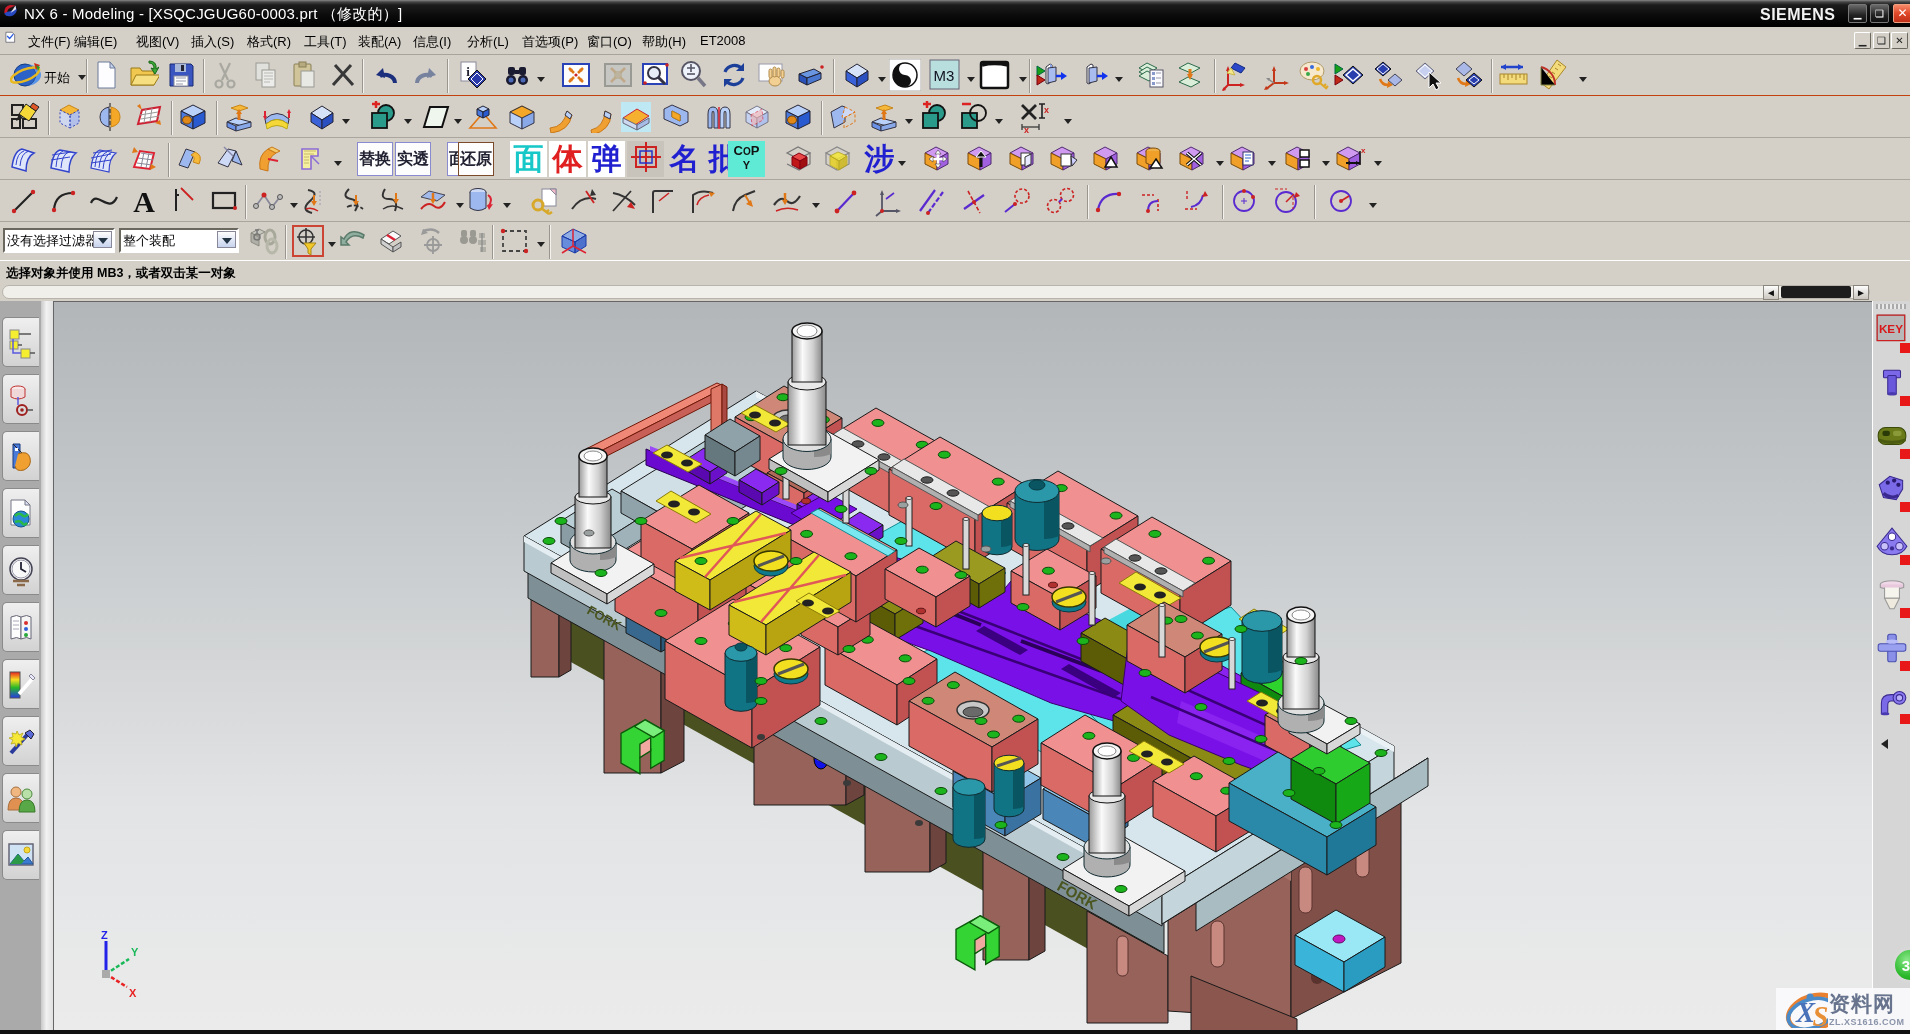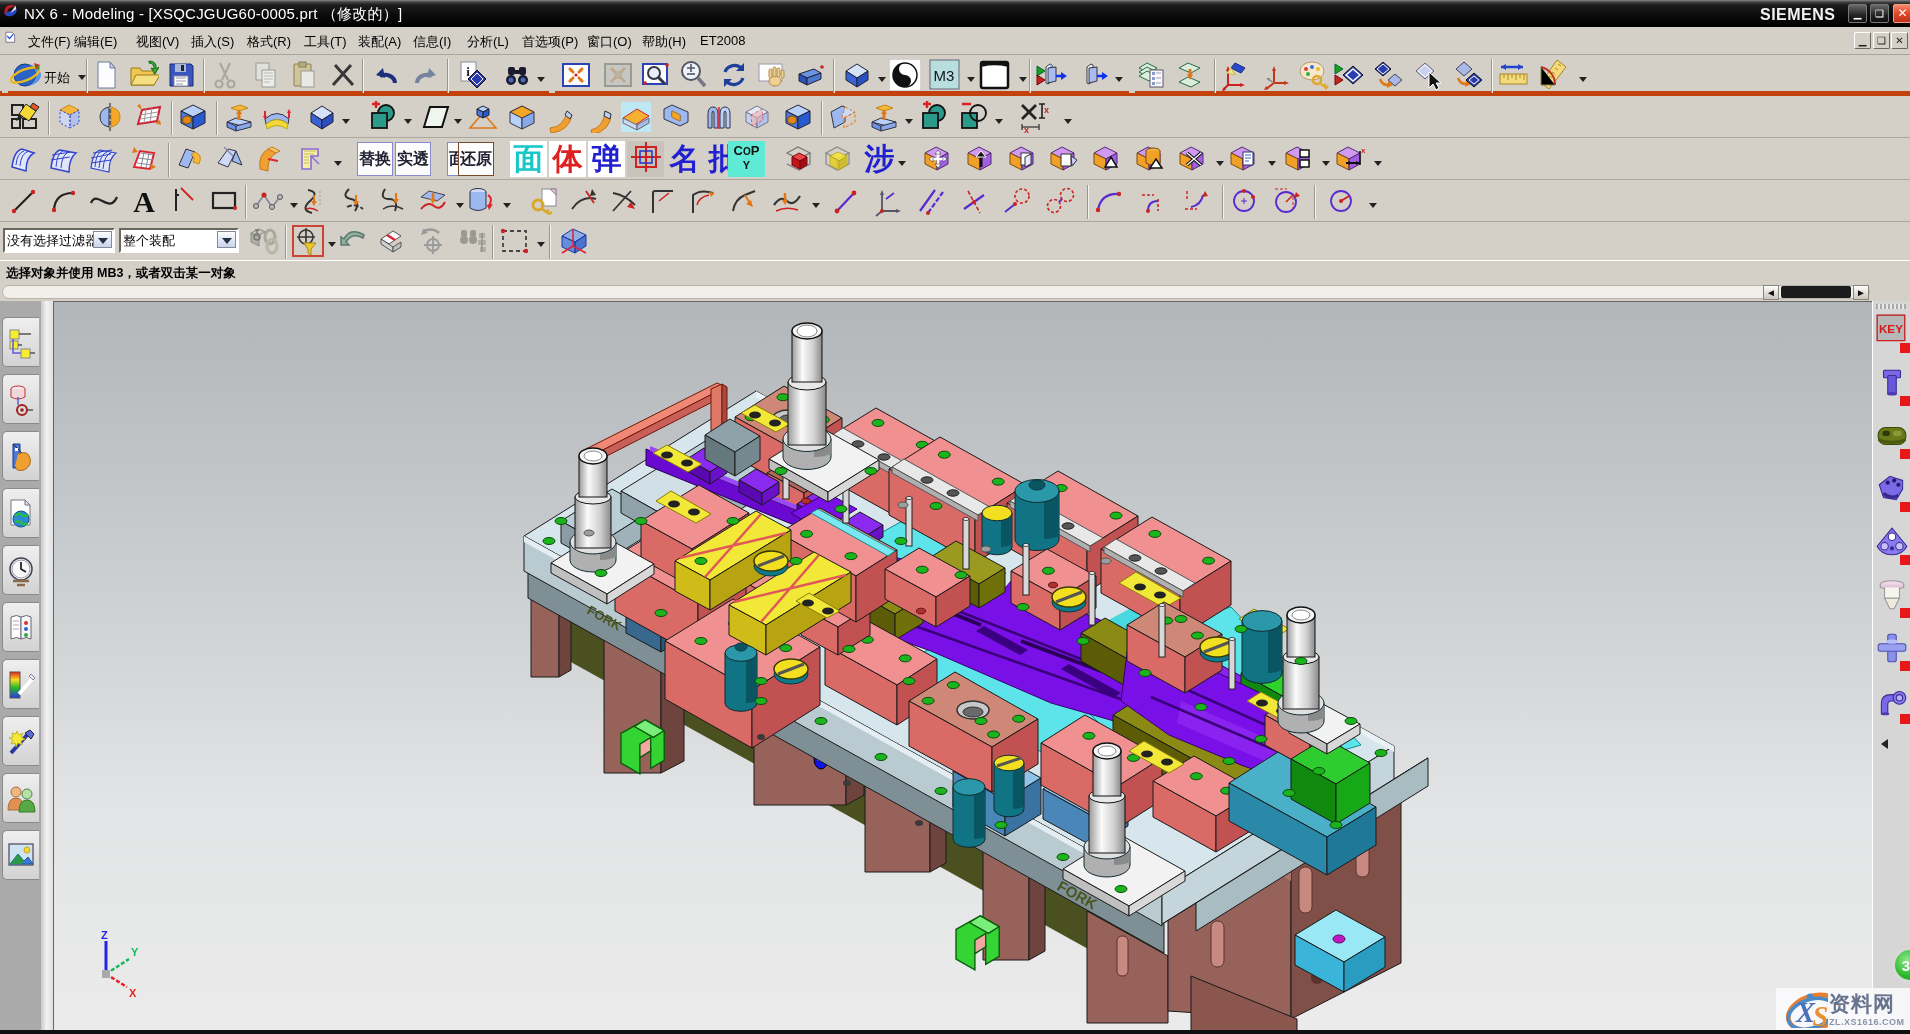--- a/index.html
+++ b/index.html
@@ -42,21 +42,21 @@
 #wmurl{position:absolute;left:53px;top:29px;font-size:9px;font-weight:bold;color:#8a94aa;letter-spacing:.5px}
 #greenball{position:absolute;left:1892px;top:947px;width:36px;height:36px;border-radius:50%;background:radial-gradient(circle at 12px 10px,#8ae88a,#2ab82a 60%,#189818);border:3px solid #d8d8d8;color:#fff;font-size:15px;font-weight:bold;text-align:center;line-height:32px}
 </style></head><body>
 <div id="app">
 <div id="title">
 <div class="abs" style="left:3px;top:3px"><svg width="20" height="20" viewBox="0 0 32 32">
           <path d="M2 16Q2 4 12 3l8 1-9 4q-5 3-4 9z" fill="#c81828"></path>
           <path d="M20 4q-2 8-9 9t-9 4q3 5 10 4 9-2 10-10z" fill="#2848c0"></path>
           <path d="M12 16l8-12 1 6z" fill="#e8e8f0"></path>
         </svg></div>
-<div class="t">NX 6 - Modeling - [XSQCJGUG60-0005.prt （修改的）]</div>
+<div class="t">NX 6 - Modeling - [XSQCJGUG60-0003.prt （修改的）]</div>
 <div id="siemens">SIEMENS</div>
 <div class="wbtn" style="left:1848px">▁</div>
       <div class="wbtn" style="left:1870px">❏</div>
       <div class="wbtn" style="left:1893px;background:linear-gradient(#f58a6a,#e04828 50%,#c03018);border-color:#f0a080;font-size:12px">✕</div>
 </div>
 <div id="menubar">
 <div class="abs" style="left:4px;top:4px"><svg width="20" height="20" viewBox="0 0 32 32">
           <path d="M3 2h10l4 4v12H3z" fill="#fdfdfd" stroke="#445"></path>
           <path d="M5 8l4 4 6-7" stroke="#2a5ae0" stroke-width="2" fill="none"></path>
         </svg></div>
@@ -70,21 +70,21 @@
 <div class="mi" style="left:413px">信息(I)</div>
 <div class="mi" style="left:467px">分析(L)</div>
 <div class="mi" style="left:522px">首选项(P)</div>
 <div class="mi" style="left:587px">窗口(O)</div>
 <div class="mi" style="left:642px">帮助(H)</div>
 <div class="mi" style="left:700px">ET2008</div>
 <div class="cbtn" style="left:1854px">▁</div>
       <div class="cbtn" style="left:1873px">❏</div>
       <div class="cbtn" style="left:1891px">✕</div>
 </div>
-<div class="trow" style="top:55px;height:41px;border-bottom:5px solid #c2410c">
+<div class="trow" style="top:55px;height:41px;border-bottom:1px solid #c2410c">
 <div class="grip" style="left:2px;top:4px;height:34px"></div>
 <div class="ic" style="left:10px;top:4px"><svg width="32" height="32" viewBox="0 0 32 32">
           <circle cx="15" cy="16" r="11" fill="#2b62c8" stroke="#123a80"></circle>
           <path d="M15 5a11 11 0 0 1 0 22a16 11 0 0 0 0-22z" fill="#5a95e8"></path>
           <ellipse cx="15" cy="16" rx="15" ry="5.5" fill="none" stroke="#e8b820" stroke-width="2.5" transform="rotate(-22 15 16)"></ellipse>
           <path d="M24 4l6 2-4 5z" fill="#d42818"></path>
           <path d="M26 6l4 2-2 4z" fill="#2a9a28"></path>
         </svg></div>
 <div class="abs" style="left:44px;top:14px;font-size:13px">开始</div>
 <div class="dd" style="left:78px;top:20px"></div>

